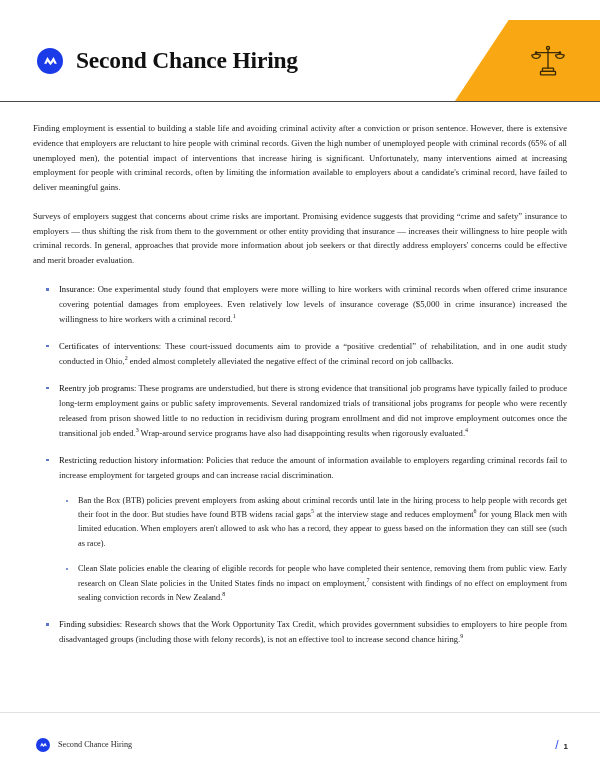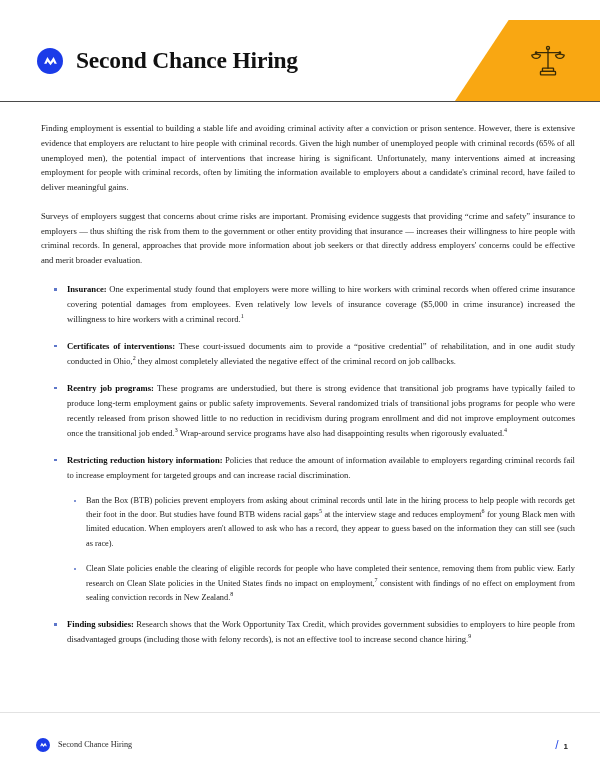--- a/index.html
+++ b/index.html
@@ -83,21 +83,21 @@
     left: 0;
     top: 101px;
     width: 600px;
     height: 1px;
     background: #4a4a4a;
   }
 
   
   .content {
     position: absolute;
-    left: 41px;
+    left: 33px;
     top: 121px;
     width: 534px;
   }
   p.para {
     margin: 0 0 14px 0;
     font-size: 8.6px;
     line-height: 1.72;
     text-align: justify;
     color: #1b1b1b;
   }
@@ -130,21 +130,21 @@
   ul.bullets > li:last-child { margin-bottom: 0; }
   ul.bullets > li > .dot {
     position: absolute;
     left: 13px;
     top: 6px;
     width: 2.6px;
     height: 2.6px;
     background: #5d76c9;
   }
   .lead {
-    font-weight: 700;
+    font-weight: 400;
     color: #0d0d0d;
   }
   sup {
     font-size: 6px;
     vertical-align: super;
     line-height: 0;
   }
 
   ul.subbullets {
     list-style: none;
@@ -267,21 +267,21 @@
 
     <ul class="bullets">
 
       <li>
         <span class="dot"></span>
         <span class="lead">Insurance:</span><span> One experimental study found that employers were more willing to hire workers with criminal records when offered crime insurance covering potential damages from employees. Even relatively low levels of insurance coverage ($5,000 in crime insurance) increased the willingness to hire workers with a criminal record.</span><sup>1</sup>
       </li>
 
       <li>
         <span class="dot"></span>
-        <span class="lead">Certificates of interventions:</span><span> These court-issued documents aim to provide a “positive credential” of rehabilitation, and in one audit study conducted in Ohio,</span><sup>2</sup><span> they almost completely alleviated the negative effect of the criminal record on job callbacks.</span>
+        <span class="lead">Certificates of interventions:</span><span> These court-issued documents aim to provide a “positive credential” of rehabilitation, and in one audit study conducted in Ohio,</span><sup>2</sup><span> ended almost completely alleviated the negative effect of the criminal record on job callbacks.</span>
       </li>
 
       <li>
         <span class="dot"></span>
         <span class="lead">Reentry job programs:</span><span> These programs are understudied, but there is strong evidence that transitional job programs have typically failed to produce long-term employment gains or public safety improvements. Several randomized trials of transitional jobs programs for people who were recently released from prison showed little to no reduction in recidivism during program enrollment and did not improve employment outcomes once the transitional job ended.</span><sup>3</sup><span> Wrap-around service programs have also had disappointing results when rigorously evaluated.</span><sup>4</sup>
       </li>
 
       <li>
         <span class="dot"></span>
         <span class="lead">Restricting reduction history information:</span><span> Policies that reduce the amount of information available to employers regarding criminal records fail to increase employment for targeted groups and can increase racial discrimination.</span>

